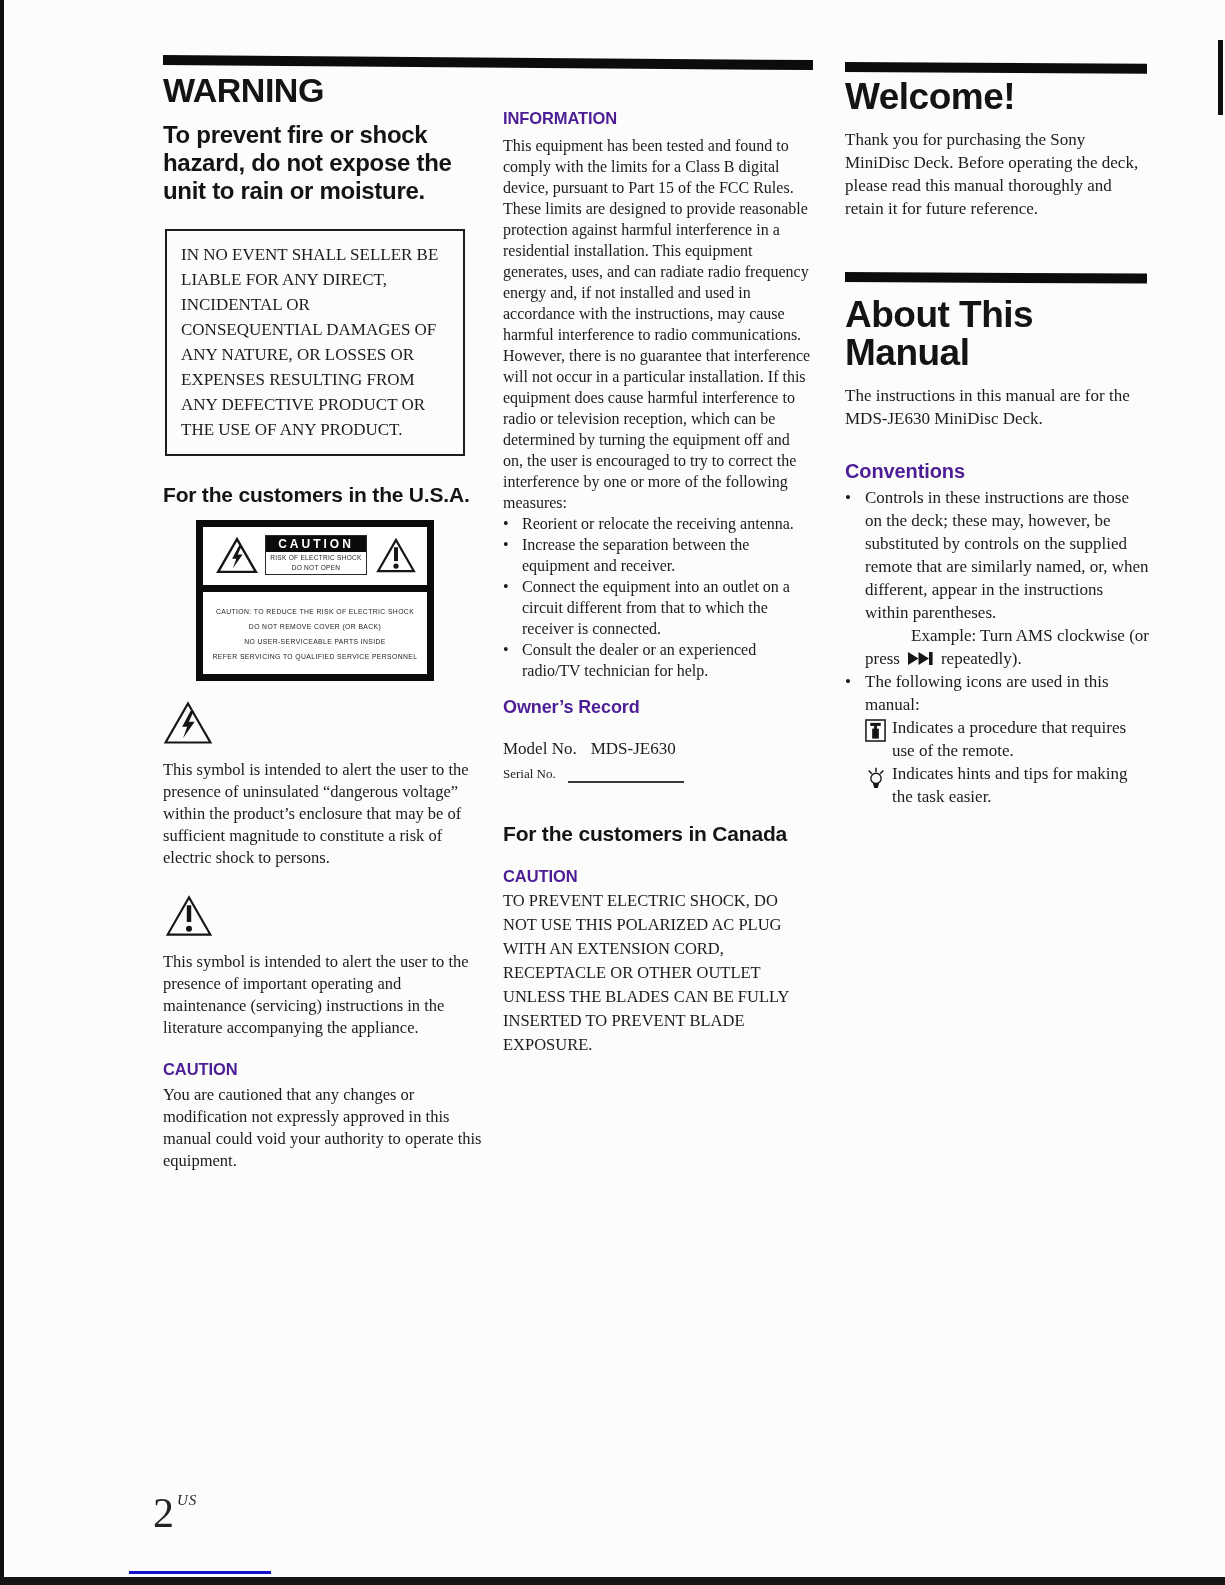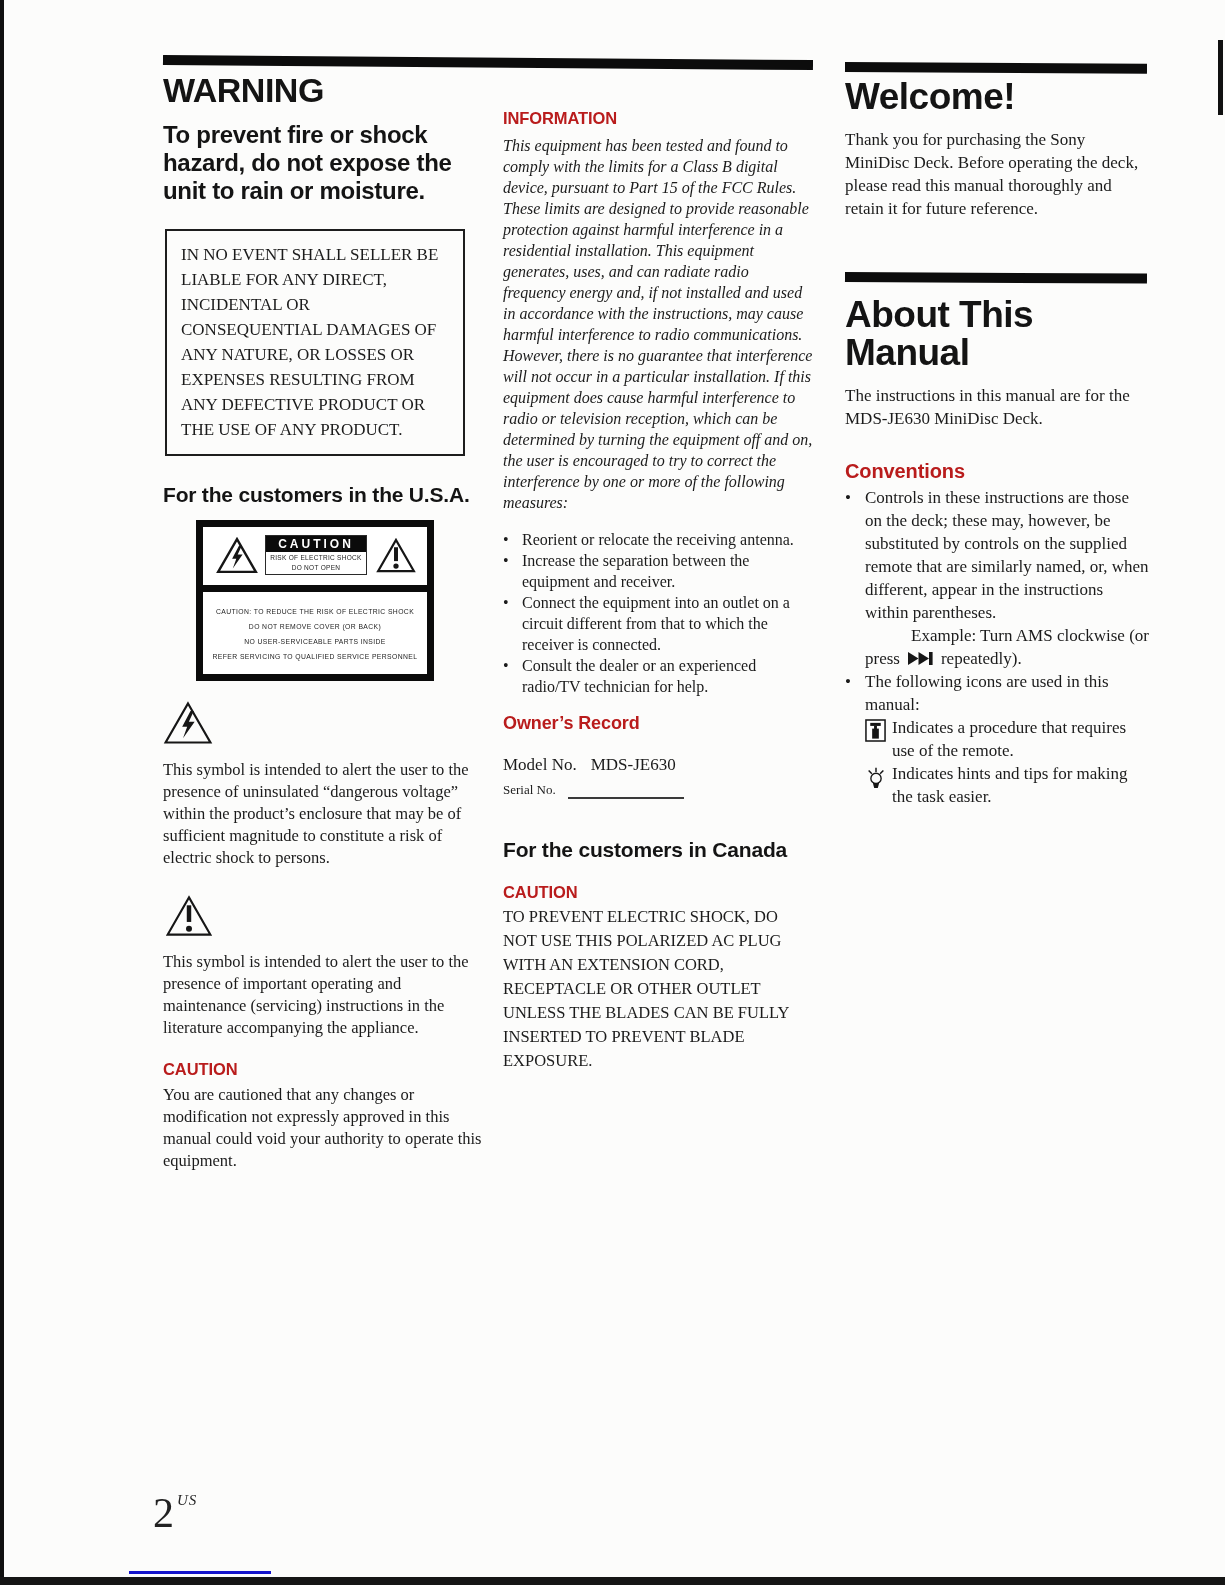--- a/index.html
+++ b/index.html
@@ -33,21 +33,21 @@
   .h-sub{
     font-family:"Liberation Sans", sans-serif;font-weight:700;
     font-size:24px;line-height:28px;color:#141414;letter-spacing:-0.3px;
   }
   .h-mid{
     font-family:"Liberation Sans", sans-serif;font-weight:700;
     font-size:21px;line-height:24px;color:#141414;letter-spacing:-0.2px;
   }
   .h-small{
     font-family:"Liberation Sans", sans-serif;font-weight:700;
-    font-size:16.5px;line-height:20px;color:#b91c1c;letter-spacing:-0.1px;
+    font-size:16.5px;line-height:20px;color:#4c1d95;letter-spacing:-0.1px;
   }
   .body-txt{font-size:16.5px;line-height:22px;}
   .body-txt-m{font-size:16px;line-height:21px;}
   .body-txt-r{font-size:17px;line-height:23px;}
   .caps-txt{font-size:16.5px;line-height:24px;}
   
   .warning-h{margin:73px 0 0 0;}
   .warning-sub{margin:12px 0 0 0;width:302px;}
   .disclaimer-box{
     margin:24px 0 0 2px;width:300px;box-sizing:border-box;
@@ -87,21 +87,21 @@
     font-size:6.8px;line-height:15px;color:#1c1c1c;letter-spacing:0.4px;
   }
   .sym{display:block;}
   .sym-lightning{margin:20px 0 0 0;}
   .sym-exclaim{margin:26px 0 0 2px;}
   .para{margin:14px 0 0 0;}
   .caution-h{margin:20px 0 0 0;}
   .caution-p{margin:5px 0 0 0;}
   
   .info-h{margin:108px 0 0 0;}
-  .info-p{margin:7px 0 16px 0;font-style:italic;}
+  .info-p{margin:7px 0 0 0;}
   .m-list{margin:0;padding:0;list-style:none;}
   .m-item{display:flex;margin:0;}
   .m-item .dot{width:19px;flex:none;}
   .m-item .itxt{flex:1;}
   .owners-h{margin:16px 0 0 0;font-size:18px;}
   .owners-p{margin:4px 0 0 0;}
   .model-line{margin:19px 0 0 0;font-size:17px;line-height:25px;}
   .model-line .val{margin-left:14px;}
   .serial-line{font-size:13px;line-height:25px;display:flex;align-items:flex-end;}
   .serial-blank{width:116px;border-bottom:2px solid #3a3a3a;margin:0 0 3px 12px;height:14px;}

